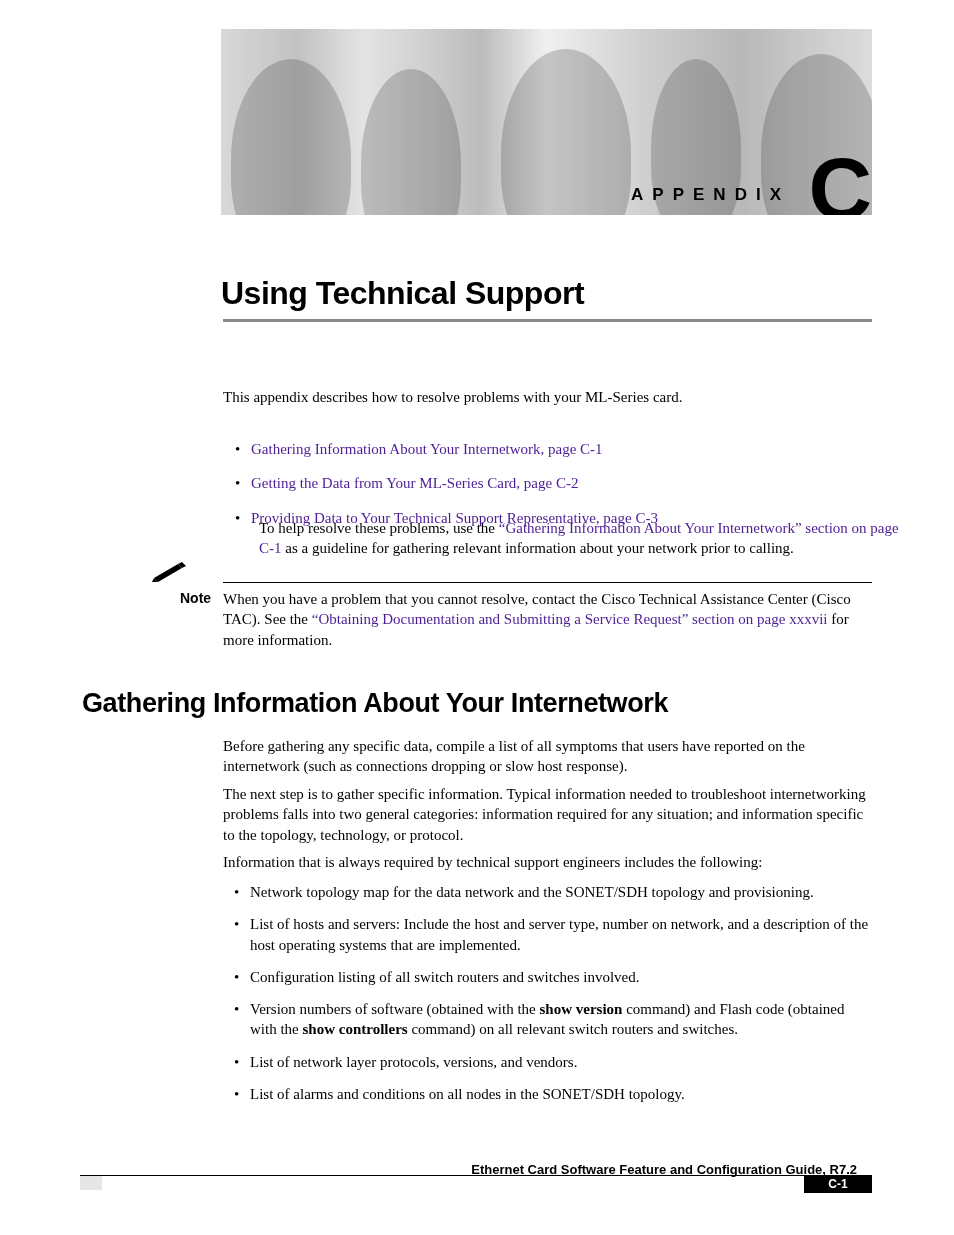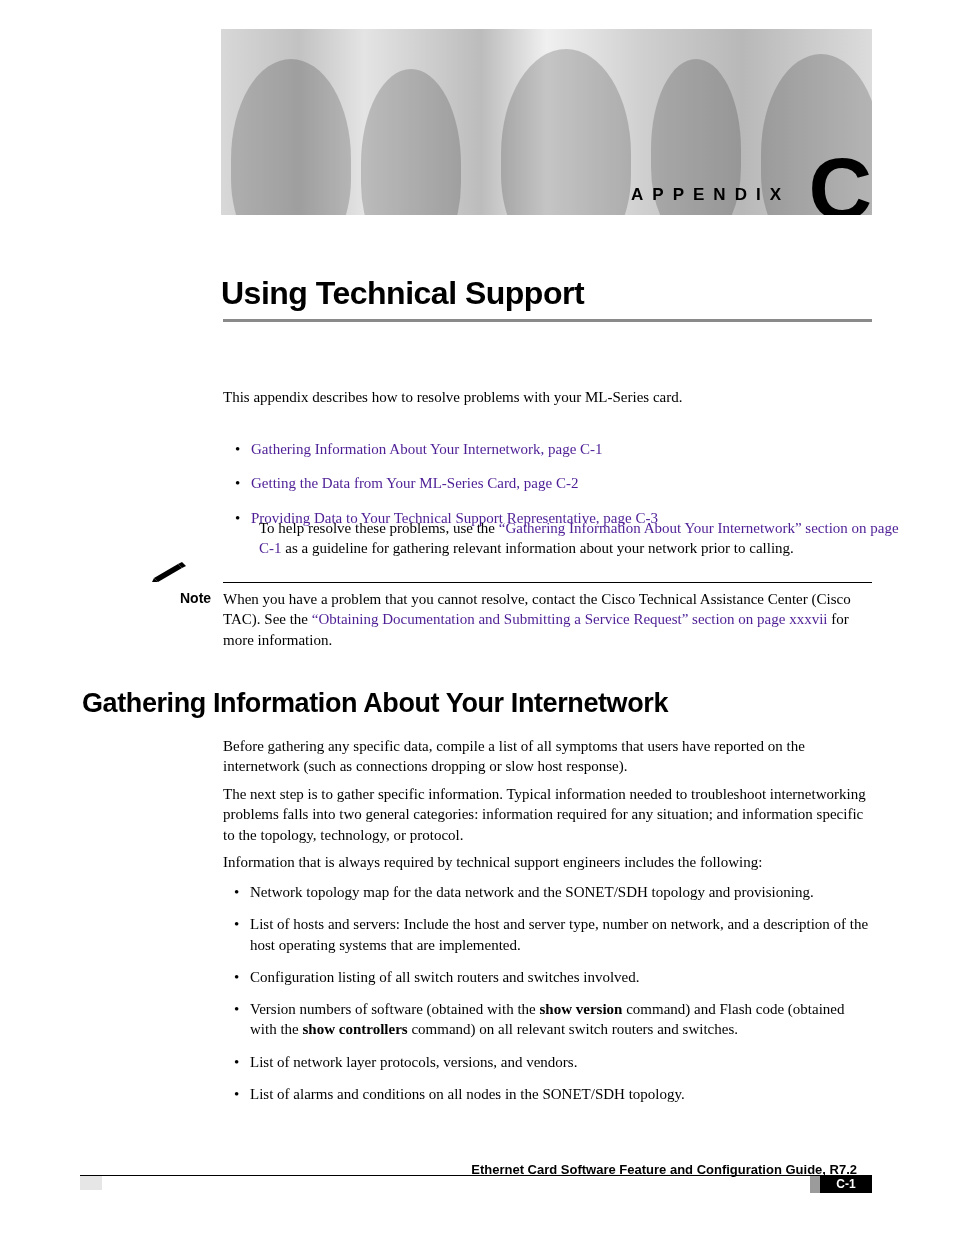--- a/index.html
+++ b/index.html
@@ -127,21 +127,21 @@
     font-family: Arial, Helvetica, sans-serif;
     font-weight: 700; font-size: 13px;
   }
   .footer-rule {
     position: absolute; top: 1175px; left: 80px; width: 792px; height: 1px; background: #000;
   }
   .footer-mark-light {
     position: absolute; top: 1176px; left: 80px; width: 22px; height: 14px; background: #e6e6e6;
   }
   .footer-mark-dark {
-    position: absolute; top: 1176px; right: 82px; width: 52px; height: 17px; background: #000;
+    position: absolute; top: 1176px; right: 82px; width: 68px; height: 17px; background: #000;
     color: #fff; font-family: Arial, Helvetica, sans-serif; font-weight: 700; font-size: 12px;
     text-align: center; line-height: 17px;
   }
   .footer-pre {
     position: absolute; top: 1176px; right: 134px; width: 10px; height: 17px; background: #9b9b9b;
   }
 
   b { font-weight: 700; }
 </style>
 </head>

